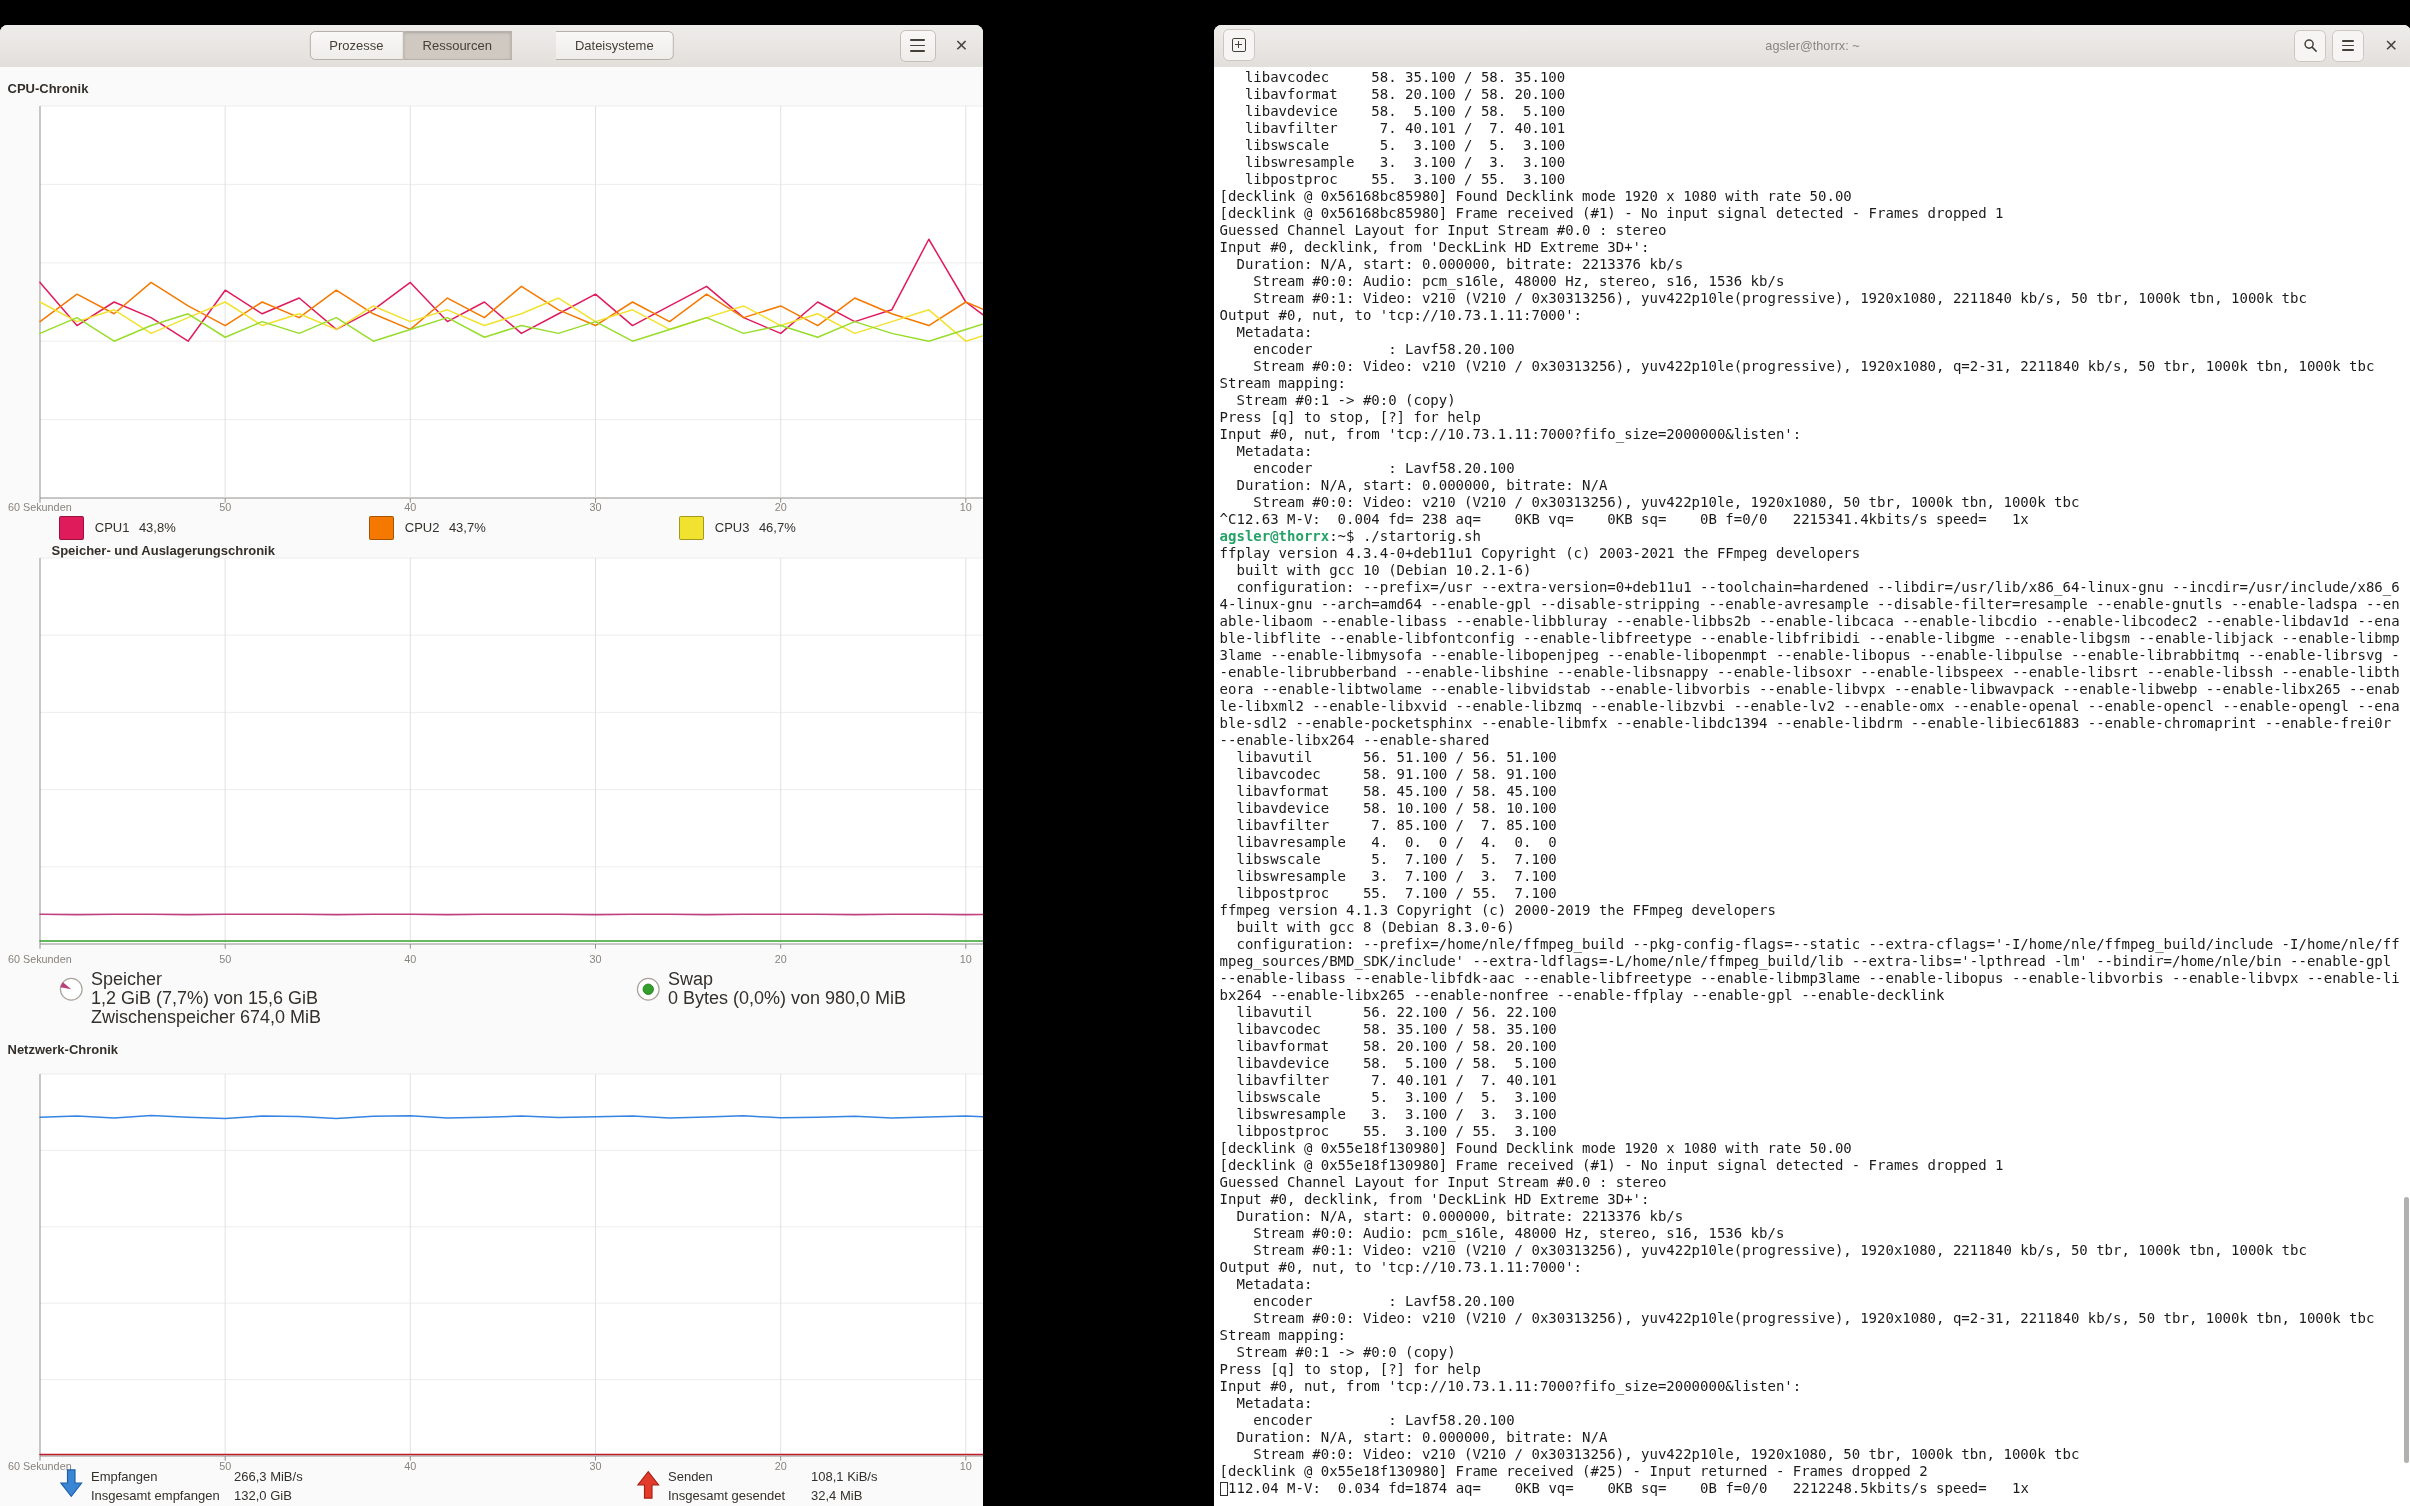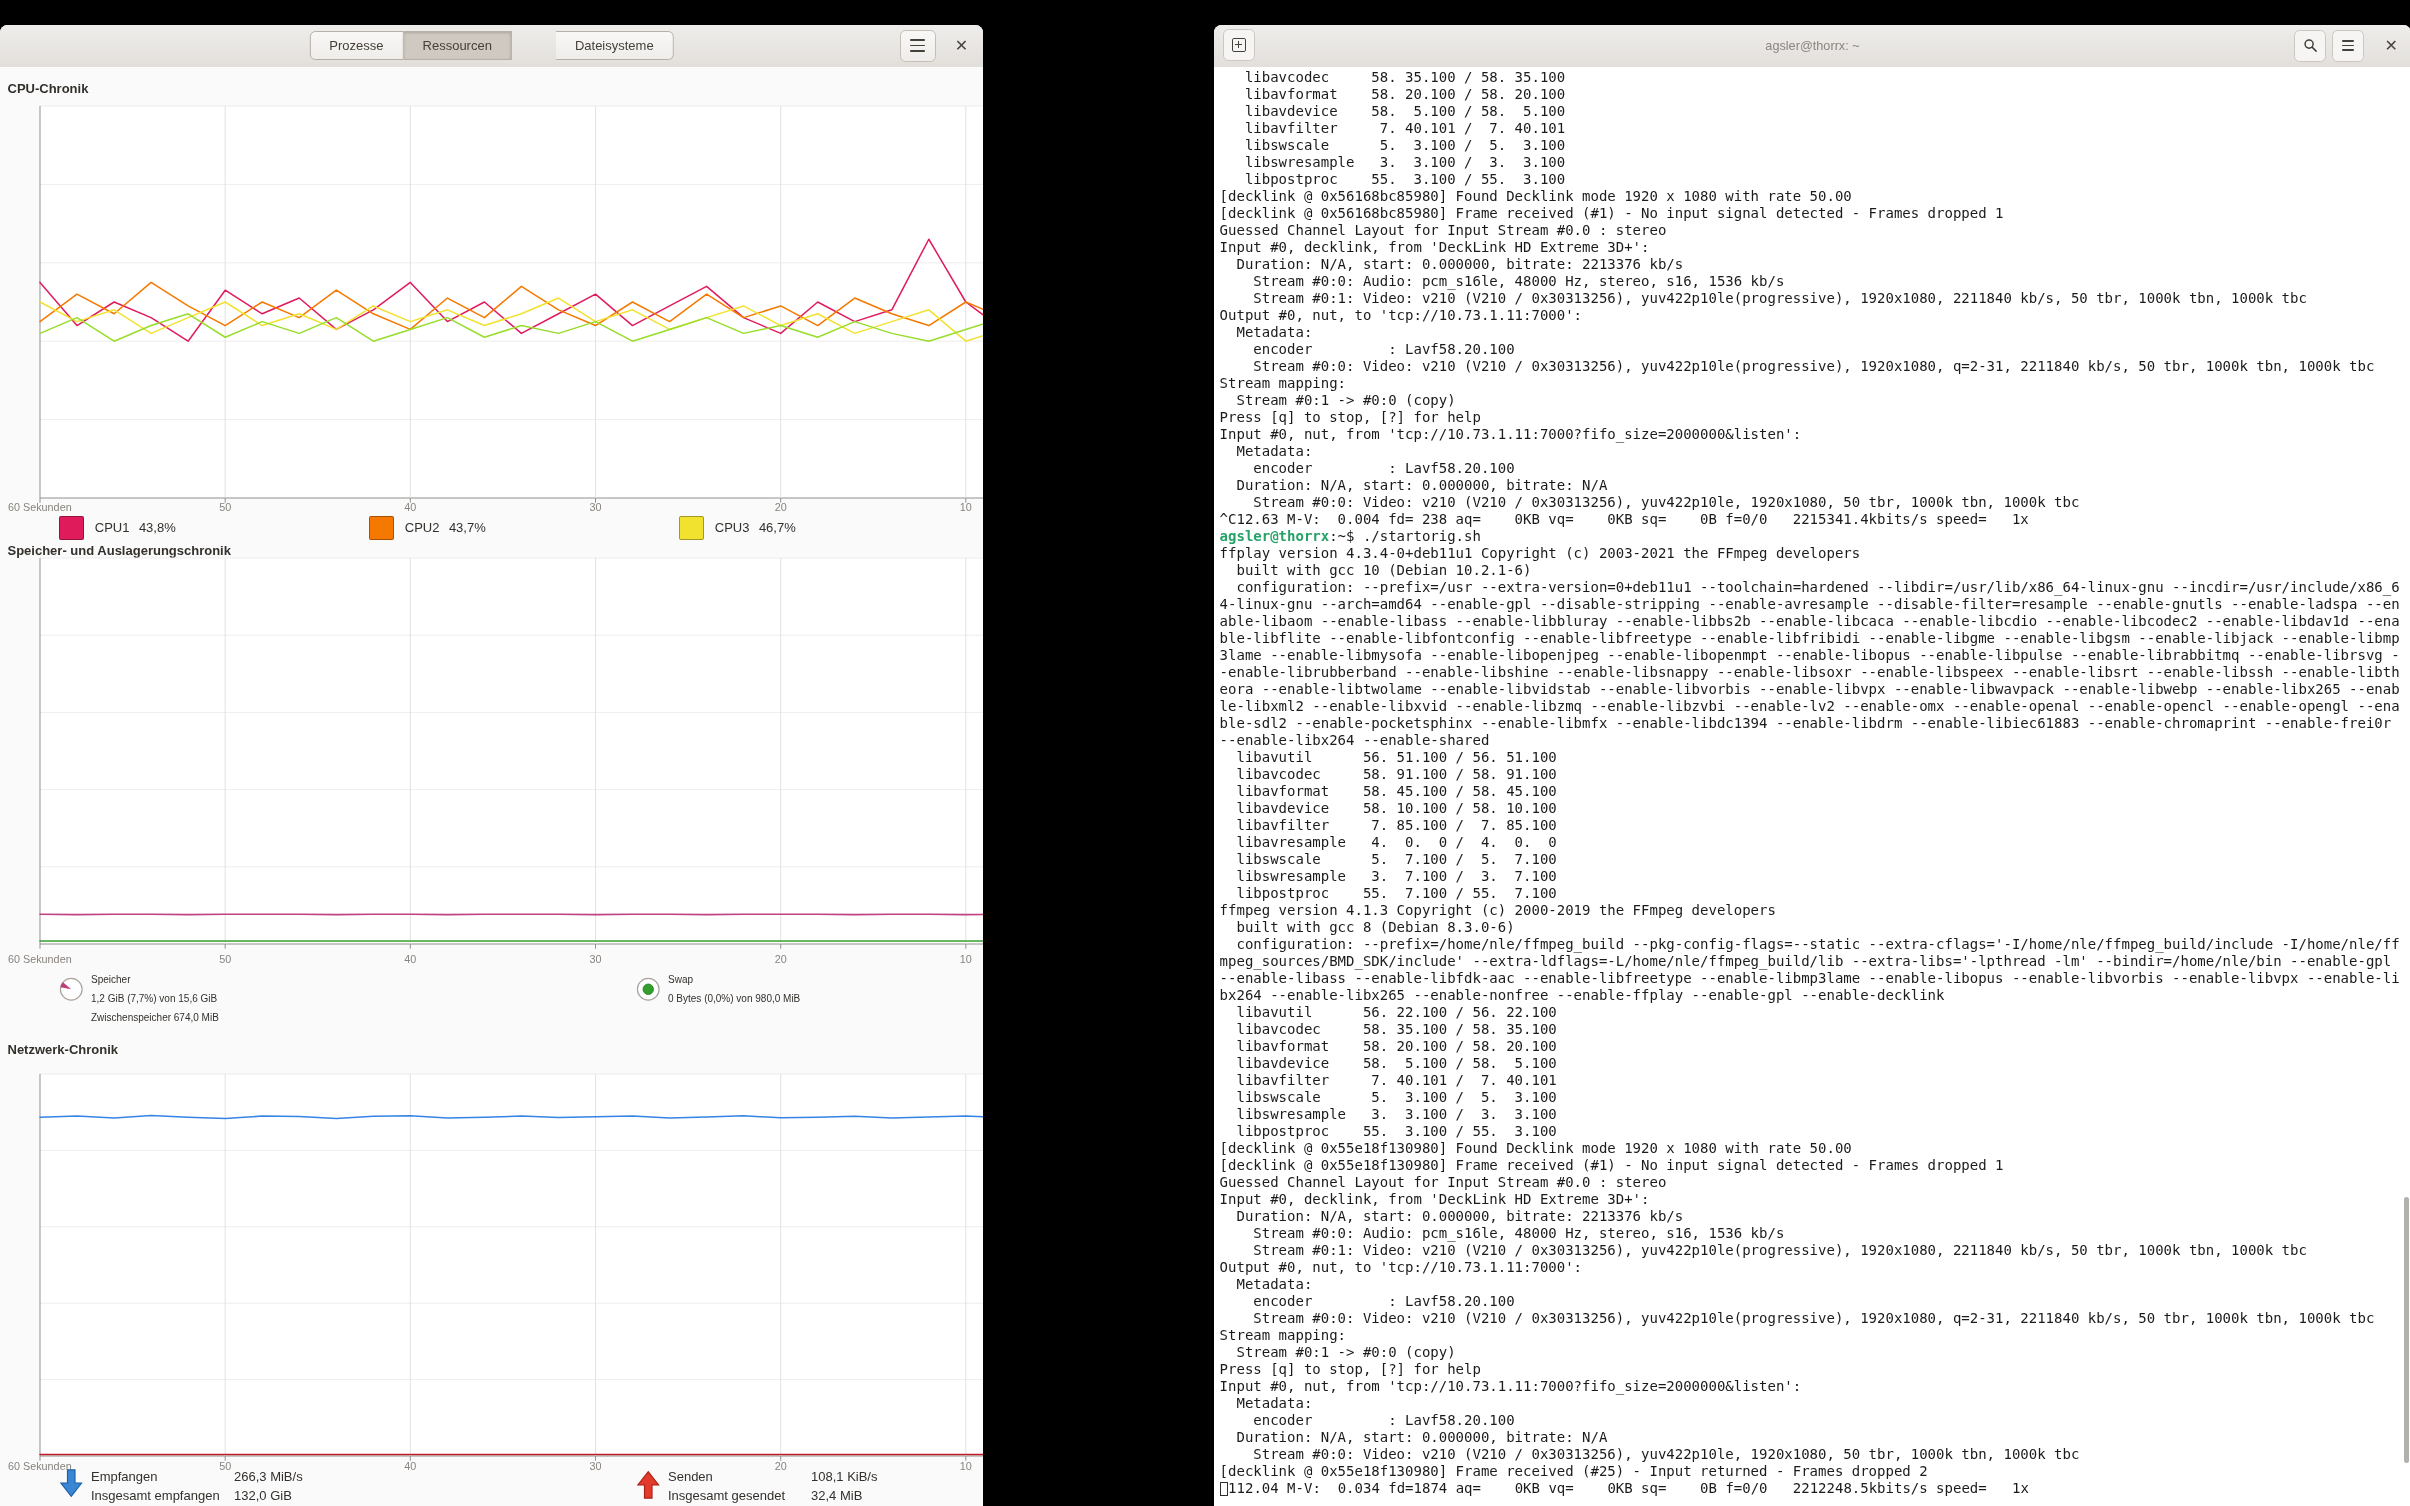--- a/index.html
+++ b/index.html
@@ -41,21 +41,21 @@
   
   .legend-cpu{position:absolute;left:59px;display:grid;grid-template-columns:repeat(4,287px);}
   .leg-item{display:flex;align-items:center;}
   .swatch{width:24.5px;height:24.5px;border:0.9px solid rgba(0,0,0,.32);box-sizing:border-box;border-radius:1.9px;}
   .leg-name{margin-left:11.3px;font-size:13px;color:#33302c;}
   .leg-val{margin-left:9.4px;font-size:13px;color:#33302c;}
   .legend-two{position:absolute;left:59px;display:grid;grid-template-columns:577px 577px;}
   .two-item{display:flex;align-items:flex-start;}
   .two-item .icon{flex:0 0 24.5px;margin-top:7.5px;}
   .two-text{margin-left:7.5px;}
-  .two-row{font-size:10px;color:#33302c;line-height:19px;white-space:nowrap;}
+  .two-row{font-size:18px;color:#33302c;line-height:19px;white-space:nowrap;}
   .net-grid{margin-left:7.5px;display:grid;grid-template-columns:143px auto;}
   .net-grid div{font-size:13px;color:#33302c;line-height:19px;white-space:nowrap;}
   
   .term-title{position:absolute;left:50%;top:0;height:42px;transform:translateX(-50%);
               display:flex;align-items:center;font-size:12.7px;color:#8a857f;}
   .term-hb-left{position:absolute;left:9.4px;top:4.7px;}
   .term-btn{width:32px;height:32px;border:0.9px solid #cdc7c2;border-radius:5.6px;background:#f6f5f4;
             display:flex;align-items:center;justify-content:center;}
   .term-hb-right{position:absolute;right:11.3px;top:0;height:42px;display:flex;align-items:center;gap:5.6px;}
   .term-close{margin-left:13px;}
@@ -165,21 +165,21 @@
           <span class="leg-name">CPU3</span>
           <span class="leg-val">46,7%</span>
         </div>
         <div class="leg-item">
           <span class="swatch" style="background: rgb(152, 221, 42);"></span>
           <span class="leg-name">CPU4</span>
           <span class="leg-val">32,6%</span>
         </div>
       </div>
 
-      <div class="sec-title" style="top:476px;">Speicher- und Auslagerungschronik</div>
+      <div class="sec-title" style="top:476px;margin-left:44px;">Speicher- und Auslagerungschronik</div>
       <div class="plot" id="mem-plot" style="top:491px;height:386px;">
         <svg viewBox="0 0 1180 410" preserveAspectRatio="none">
             <line x1="0" y1="0.0" x2="1180" y2="0.0" class="grid"></line>
             <line x1="1180" y1="0.0" x2="1186" y2="0.0" class="tickmark"></line>
             <line x1="0" y1="82.0" x2="1180" y2="82.0" class="grid"></line>
             <line x1="1180" y1="82.0" x2="1186" y2="82.0" class="tickmark"></line>
             <line x1="0" y1="164.0" x2="1180" y2="164.0" class="grid"></line>
             <line x1="1180" y1="164.0" x2="1186" y2="164.0" class="tickmark"></line>
             <line x1="0" y1="246.0" x2="1180" y2="246.0" class="grid"></line>
             <line x1="1180" y1="246.0" x2="1186" y2="246.0" class="tickmark"></line>

